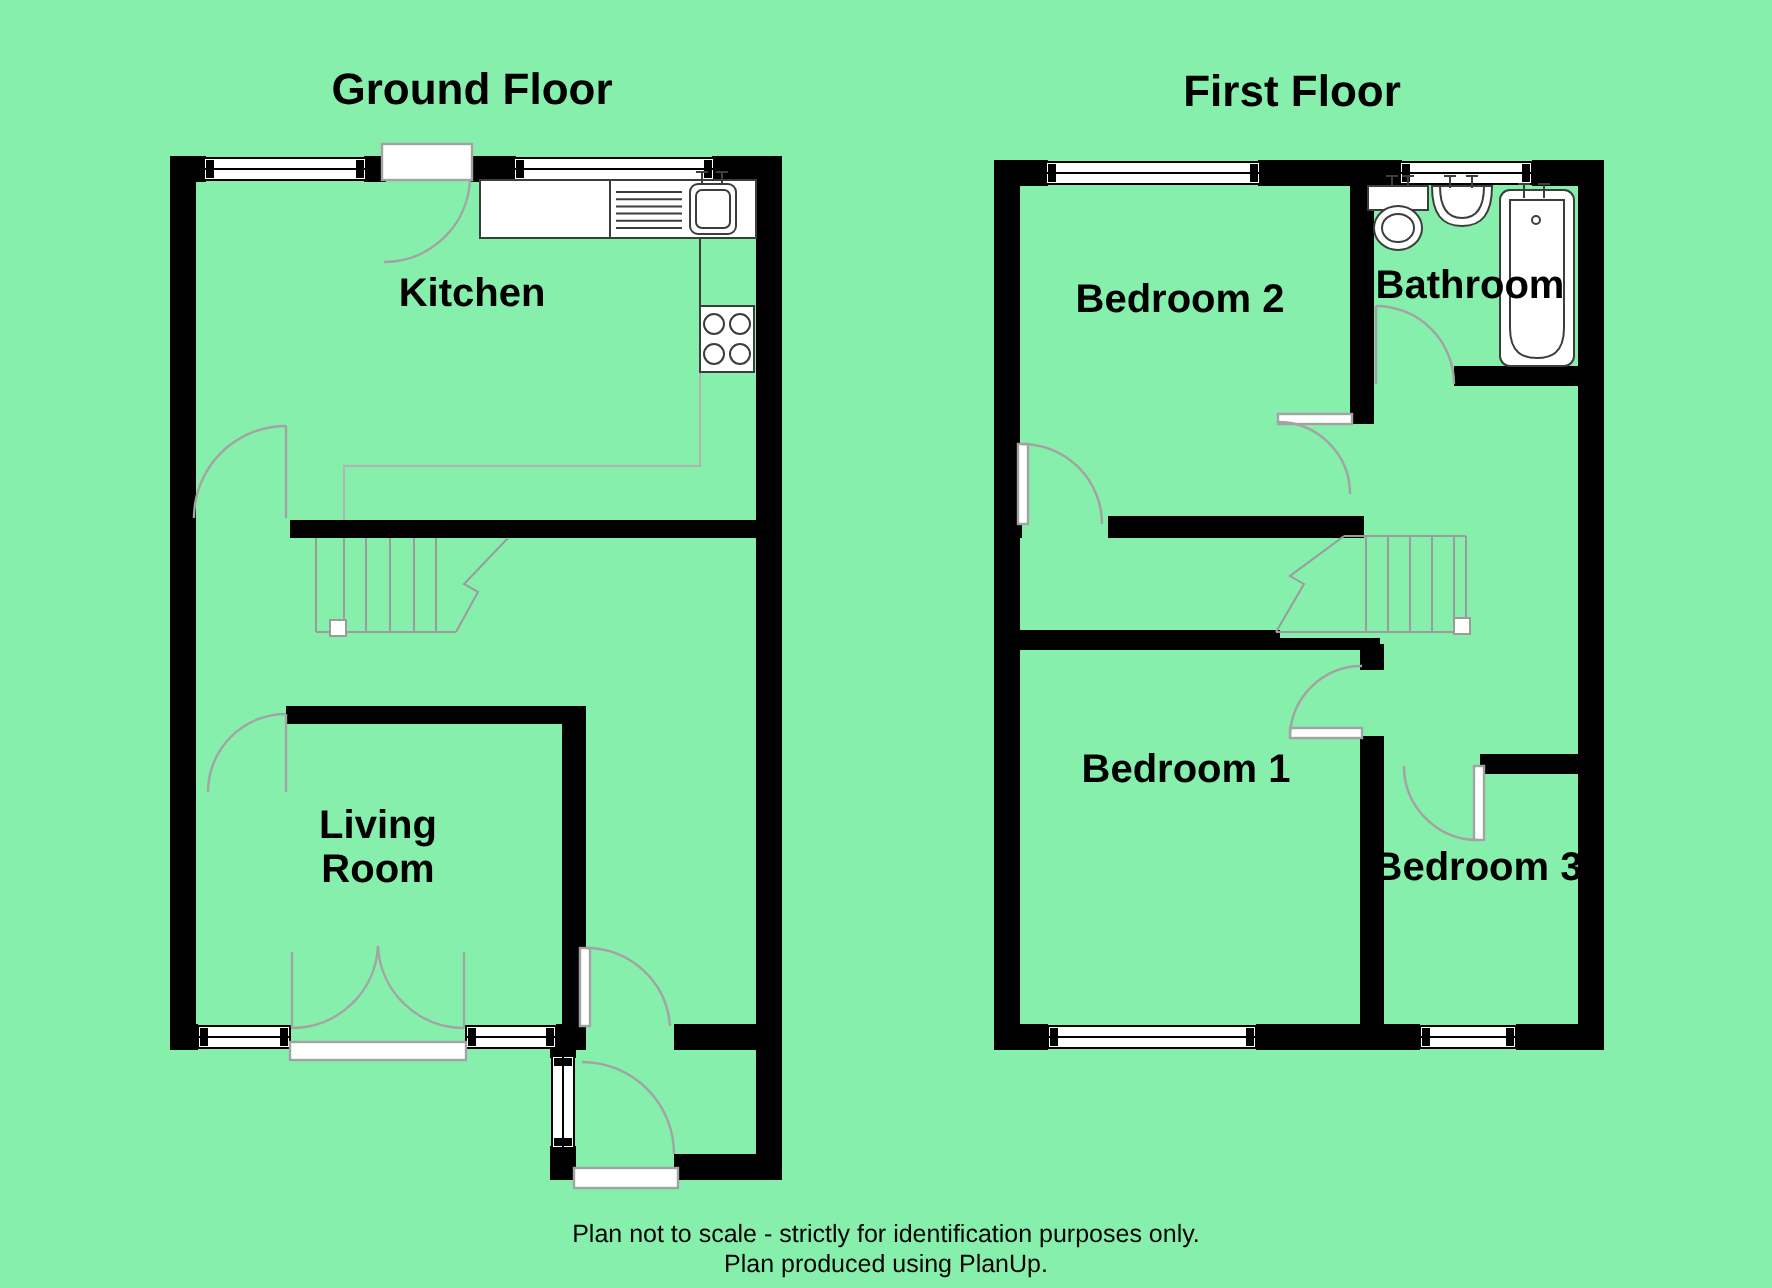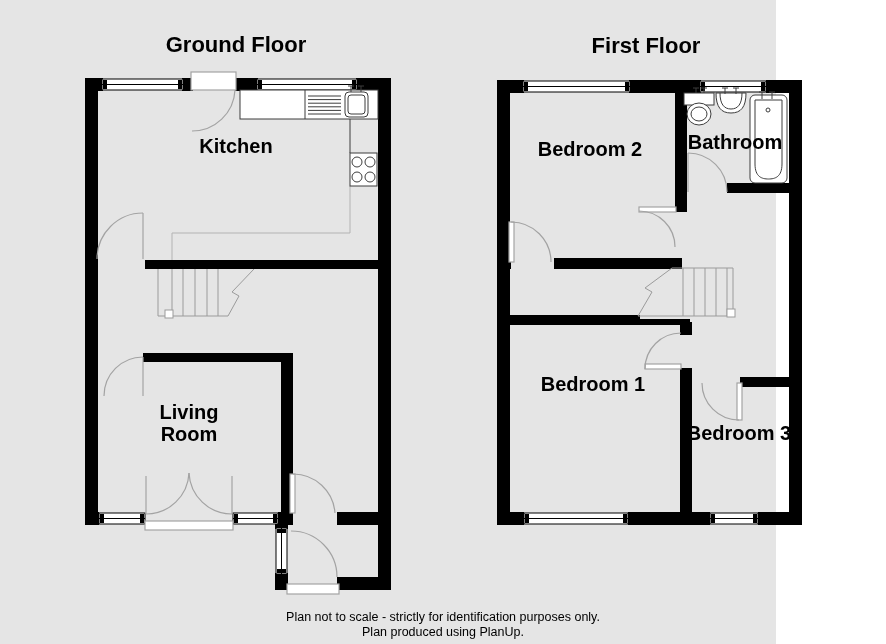--- a/index.html
+++ b/index.html
@@ -1,16 +1,16 @@
 <!DOCTYPE html>
 <html><head>
 <meta charset="utf-8">
 <style>
   html,body{margin:0;padding:0;background:#ffffff;}
-  .canvas{width:776px;height:644px;position:relative;background:#e5e5e5;}
+  .canvas{width:886px;height:644px;position:relative;background:#86efac;}
   svg{display:block;}
   .title{font:bold 22px "Liberation Sans", sans-serif;fill:#000;}
   .room-label{font:bold 20px "Liberation Sans", sans-serif;fill:#000;}
   .footer-text{font:12.5px "Liberation Sans", sans-serif;fill:#000;}
   .wall{fill:#000000;stroke:none;}
   .win{fill:#ffffff;stroke:#000000;stroke-width:1;}
   .win-line{stroke:#000000;stroke-width:1;fill:none;}
   .win-cap{fill:#000000;}
   .door{stroke:#a3a3a3;stroke-width:1.2;fill:none;}
   .door-leaf{fill:#ffffff;stroke:#a3a3a3;stroke-width:1.2;}

